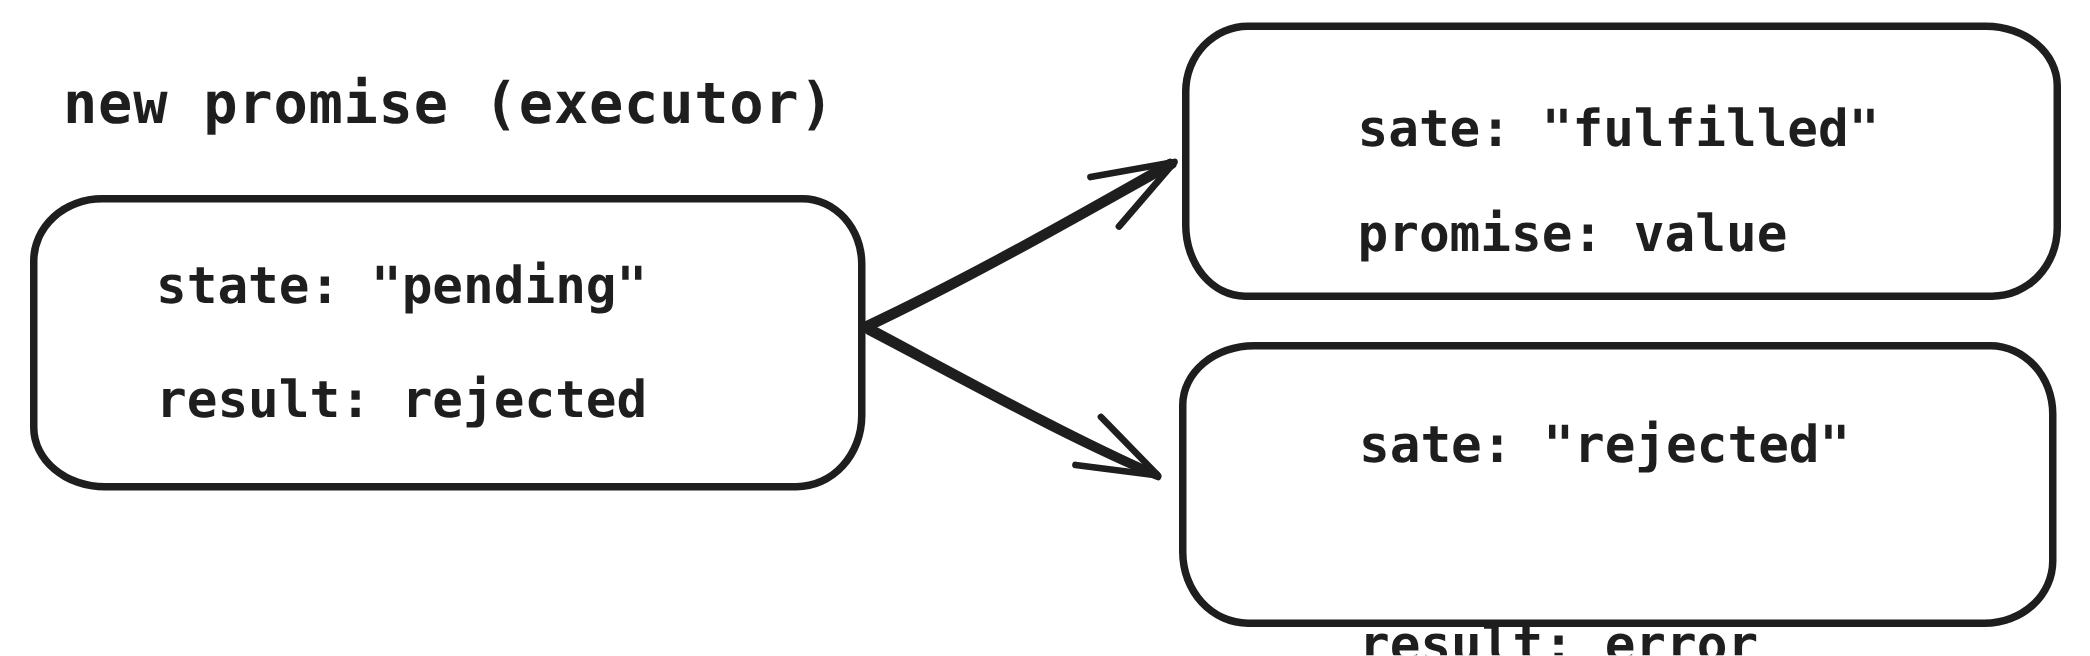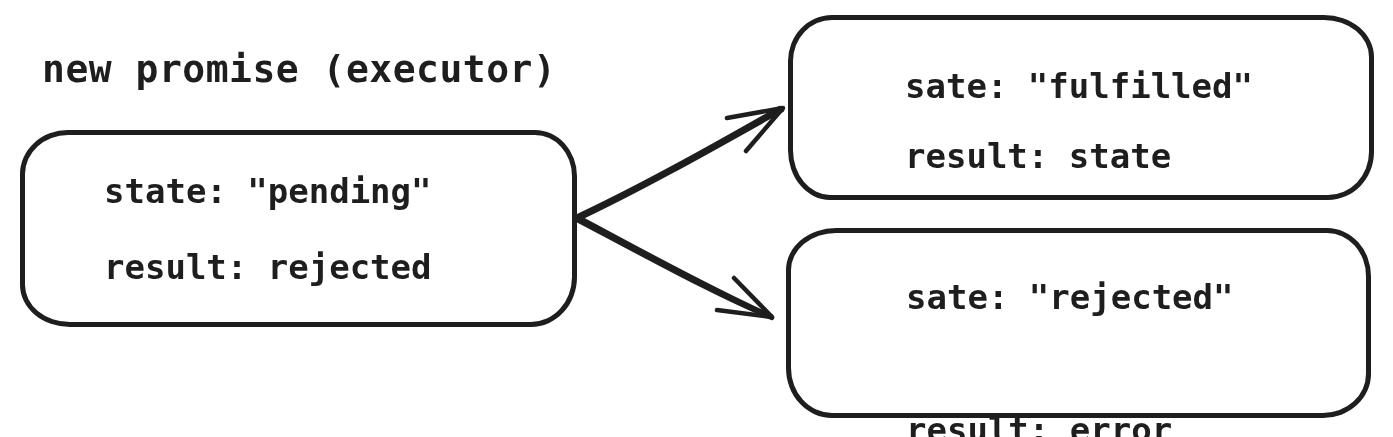--- a/index.html
+++ b/index.html
@@ -89,21 +89,21 @@
 
   <div class="diagram-title">new promise (executor)</div>
 
   <div class="node node-pending">
     <div class="node-line line-1">state: "pending"</div>
     <div class="node-line line-2">result: rejected</div>
   </div>
 
   <div class="node node-fulfilled">
     <div class="node-line line-1">sate: "fulfilled"</div>
-    <div class="node-line line-2">result: state</div>
+    <div class="node-line line-2">promise: value</div>
   </div>
 
   <div class="node node-rejected">
     <div class="node-line line-1">sate: "rejected"</div>
     <div class="node-line line-2">result: error</div>
   </div>
 
   <svg class="arrows-layer" viewBox="0 0 1393 437">
 
     <g>

